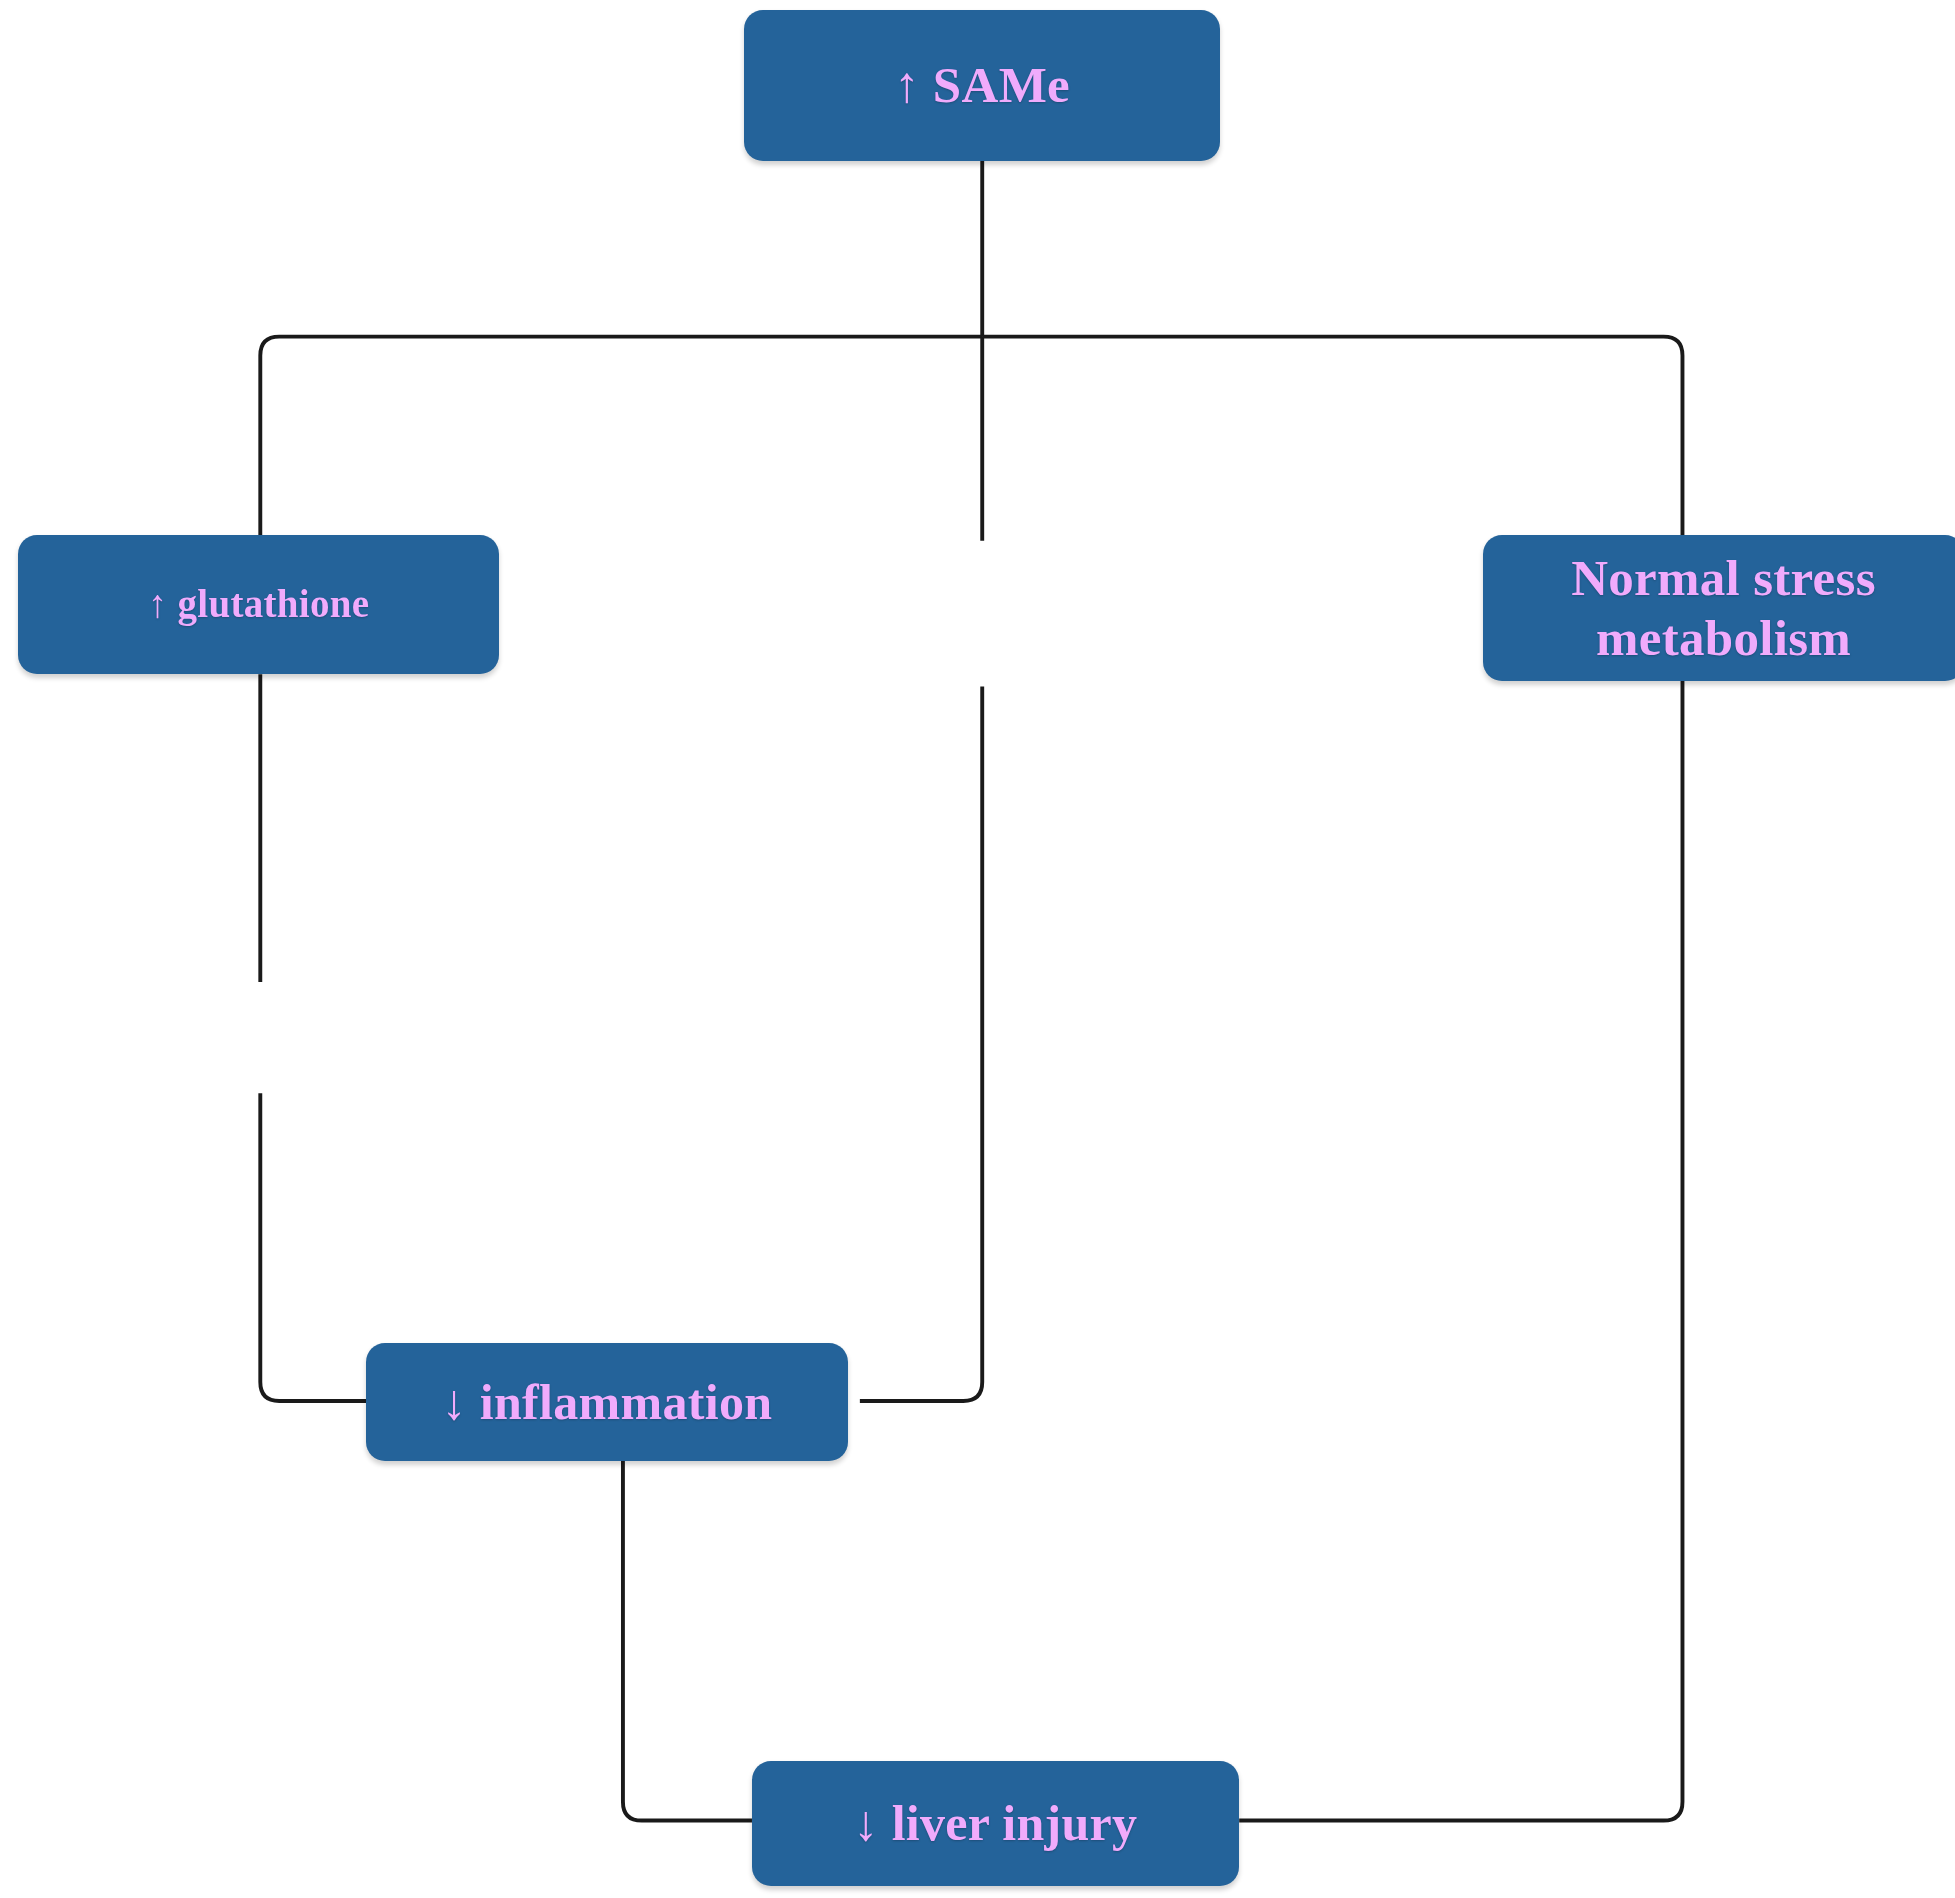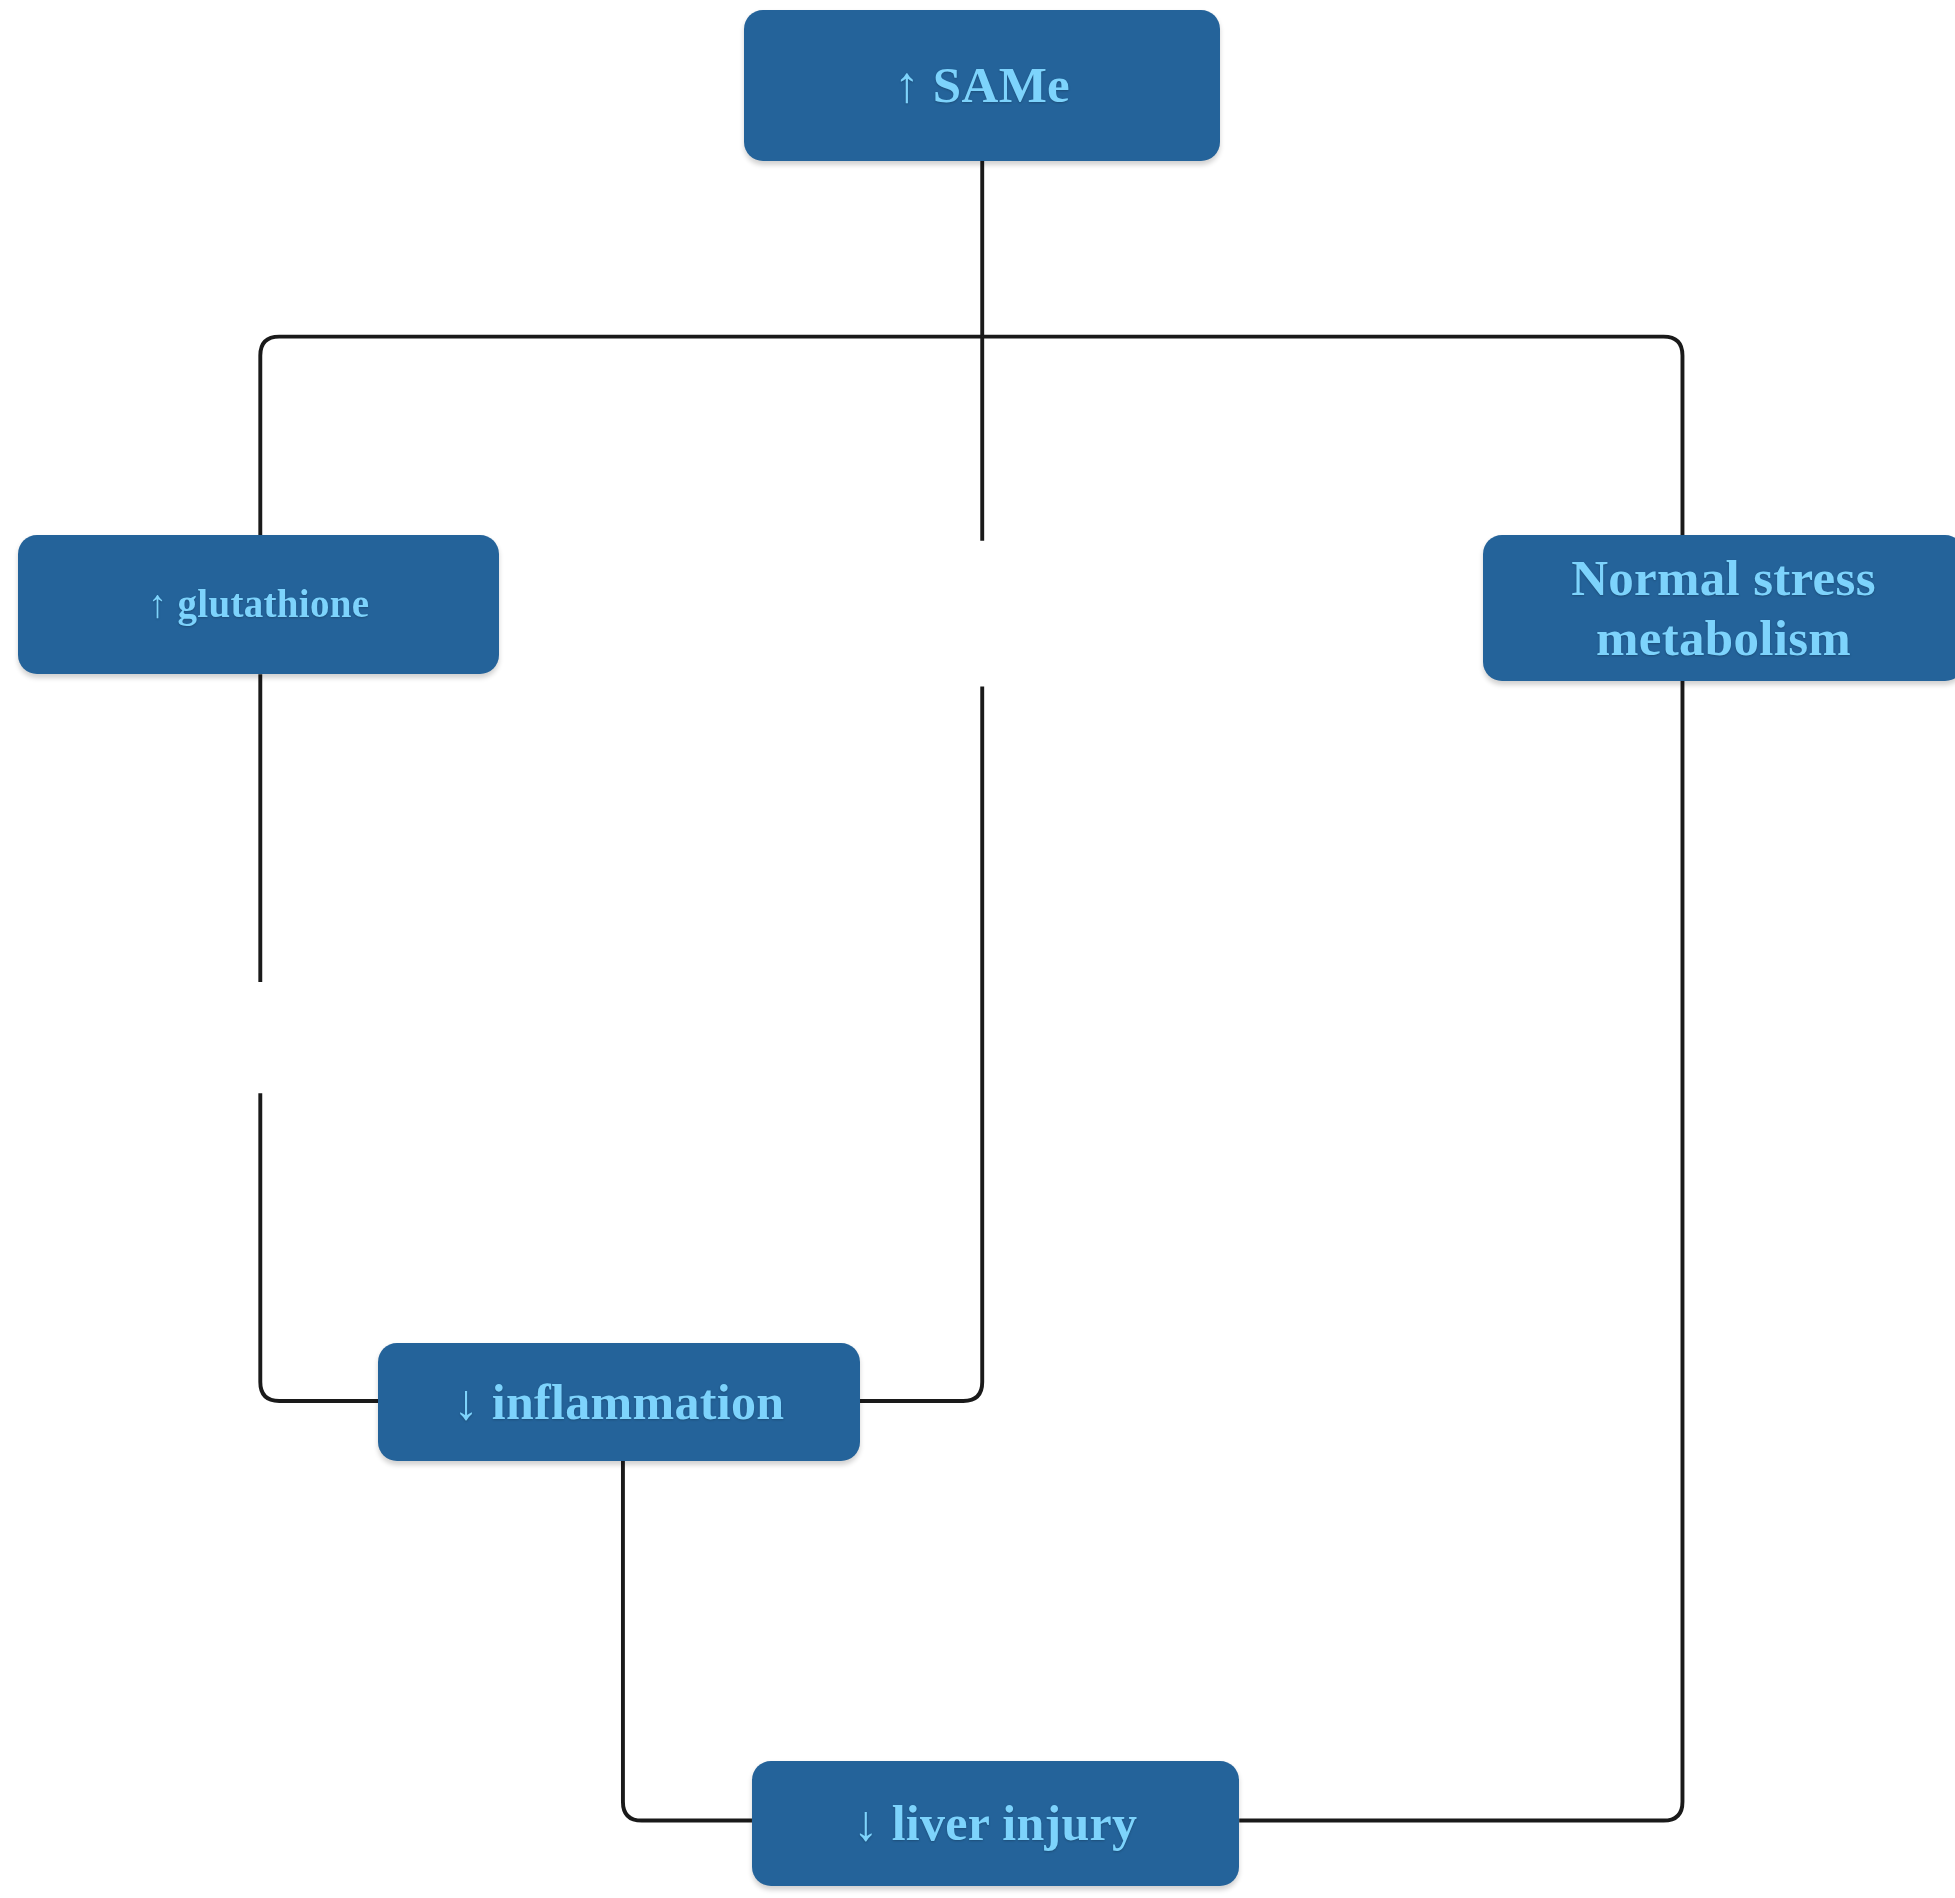--- a/index.html
+++ b/index.html
@@ -21,21 +21,21 @@
     top: 0;
     width: 1955px;
     height: 1899px;
     pointer-events: none;
   }
   .node {
     position: absolute;
     box-sizing: border-box;
     background: #24639a;
     border-radius: 19px;
-    color: #7dd3fc;
+    color: #f0abfc;
     display: flex;
     align-items: center;
     justify-content: center;
     text-align: center;
     line-height: 1.18;
     font-weight: 700;
     letter-spacing: 0.3px;
     box-shadow: 0 3.3px 5.6px rgba(0,0,0,0.18);
     z-index: 5;
     padding: 0 13.4px;
@@ -45,21 +45,21 @@
     white-space: pre-line;
     text-shadow: 0 1.1px 2.2px rgba(0,0,0,0.22);
   }
 
   
   #node-same            { left: 744px; top:   9.5px; width:  476px; height:  151px; font-size: 51px; }
   #node-glutathione     { left:   18px; top:  535px; width:  481px; height:  139px; font-size: 39px; }
   #node-cytokines       { left: 744px; top:  541px; width:  476px; height:  146px; font-size: 51px; }
   #node-lipid           { left: 1483px; top:  535px; width:  481px; height:  146px; font-size: 51px; }
   #node-oxidative       { left:   20px; top: 982px; width:  480px; height:  111px; font-size: 49px; }
-  #node-inflammation    { left:  378px; top: 1343px; width:  482px; height:  118px; font-size: 50px; }
+  #node-inflammation    { left:  366px; top: 1343px; width:  482px; height:  118px; font-size: 50px; }
   #node-liverinjury     { left: 752px; top: 1761px; width:  487px; height:  125px; font-size: 50px; }
 </style>
 </head>
 <body>
 
 <div id="canvas">
 
   <svg id="edges" viewBox="0 0 3515 3413" preserveAspectRatio="none">
     <g fill="none" stroke="#1a1a1a" stroke-width="7" stroke-linecap="butt" stroke-linejoin="round">
 

